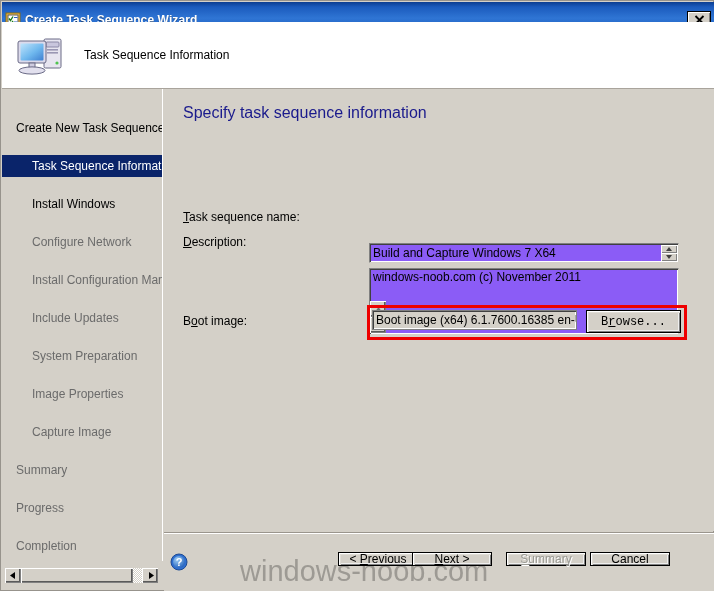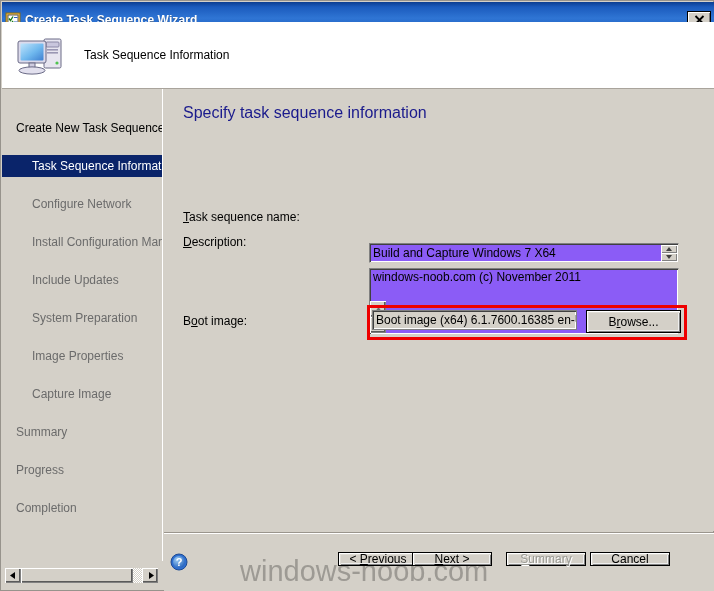--- a/index.html
+++ b/index.html
@@ -292,20 +292,21 @@
     padding: 0 3px;
     white-space: nowrap;
     overflow: hidden;
     color: #000000;
   }
   #browse-btn {
     position: absolute;
     left: 422px; top: 221px;
     width: 95px;
     height: 23px;
+    font-family: Liberation Mono, monospace;
   }
 
   .btn {
     background: #d4d0c8;
     border: 1px solid #000000;
     box-shadow: inset 1px 1px 0 #ffffff, inset 2px 2px 0 #dfdcd5,
                 inset -1px -1px 0 #808080, inset -2px -2px 0 #efefef;
     box-sizing: border-box;
     font-family: "Liberation Sans", sans-serif;
     font-size: 12px;
@@ -406,20 +407,21 @@
         <ellipse cx="18" cy="39.5" rx="13" ry="3.6" fill="#e2e0ee" stroke="#6a6a86"></ellipse>
       </svg>
     </span>
     <span id="header-title">Task Sequence Information</span>
   </div>
 
   <div id="sidebar">
 
   <div class="nav-item lvl0 done">Create New Task Sequence</div>
       <div class="nav-item lvl1 current">Task Sequence Information</div>
+      <div class="nav-item lvl1 done">Install Windows</div>
       <div class="nav-item lvl1 ">Configure Network</div>
       <div class="nav-item lvl1 ">Install Configuration Manag</div>
       <div class="nav-item lvl1 ">Include Updates</div>
       <div class="nav-item lvl1 ">System Preparation</div>
       <div class="nav-item lvl1 ">Image Properties</div>
       <div class="nav-item lvl1 ">Capture Image</div>
       <div class="nav-item lvl0 ">Summary</div>
       <div class="nav-item lvl0 ">Progress</div>
       <div class="nav-item lvl0 ">Completion</div>
     </div>

